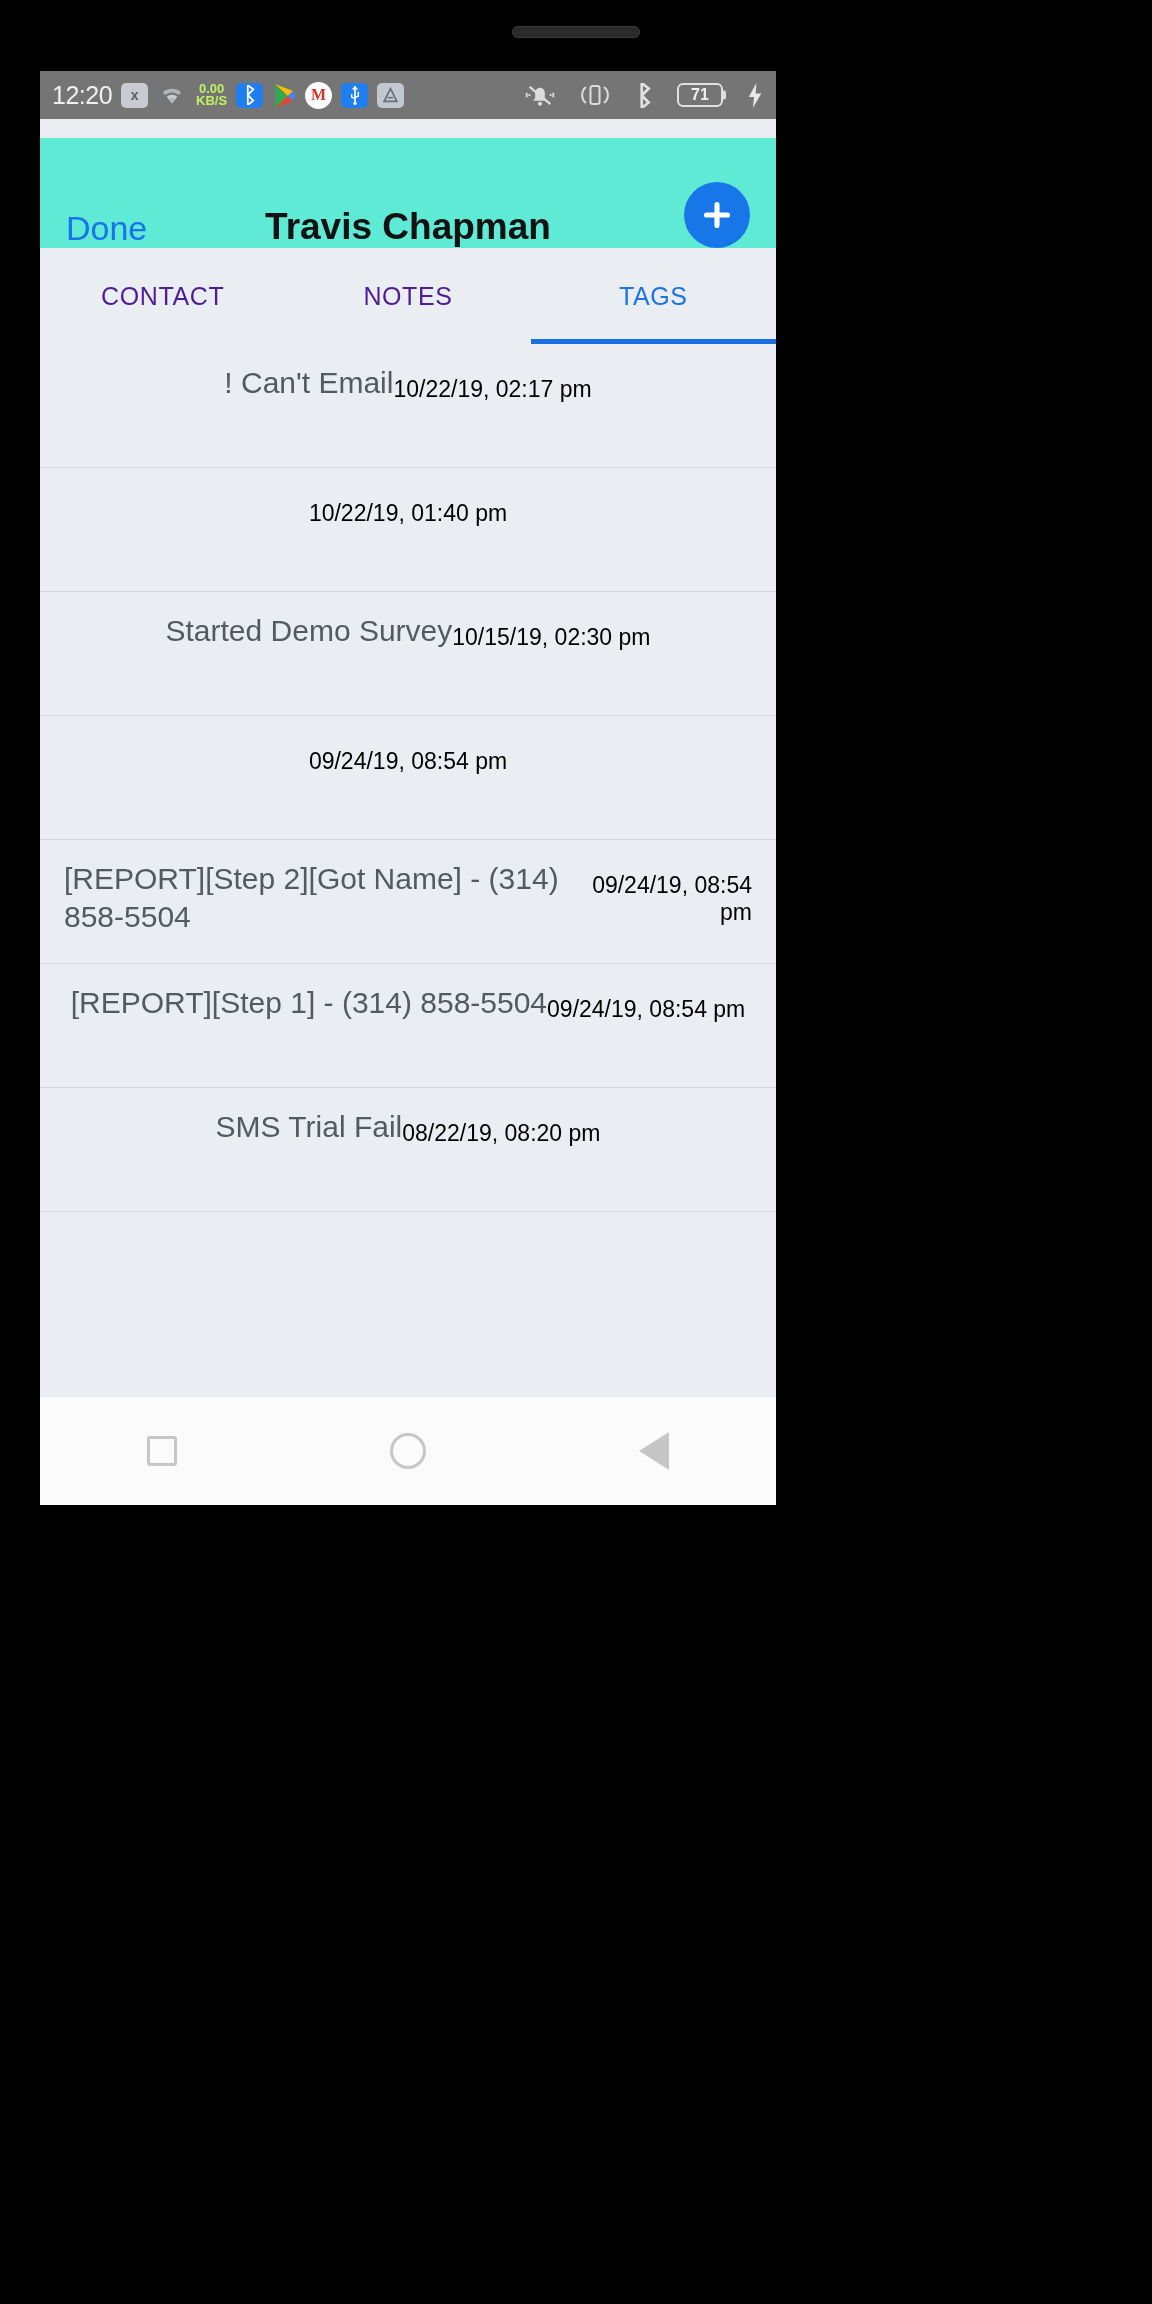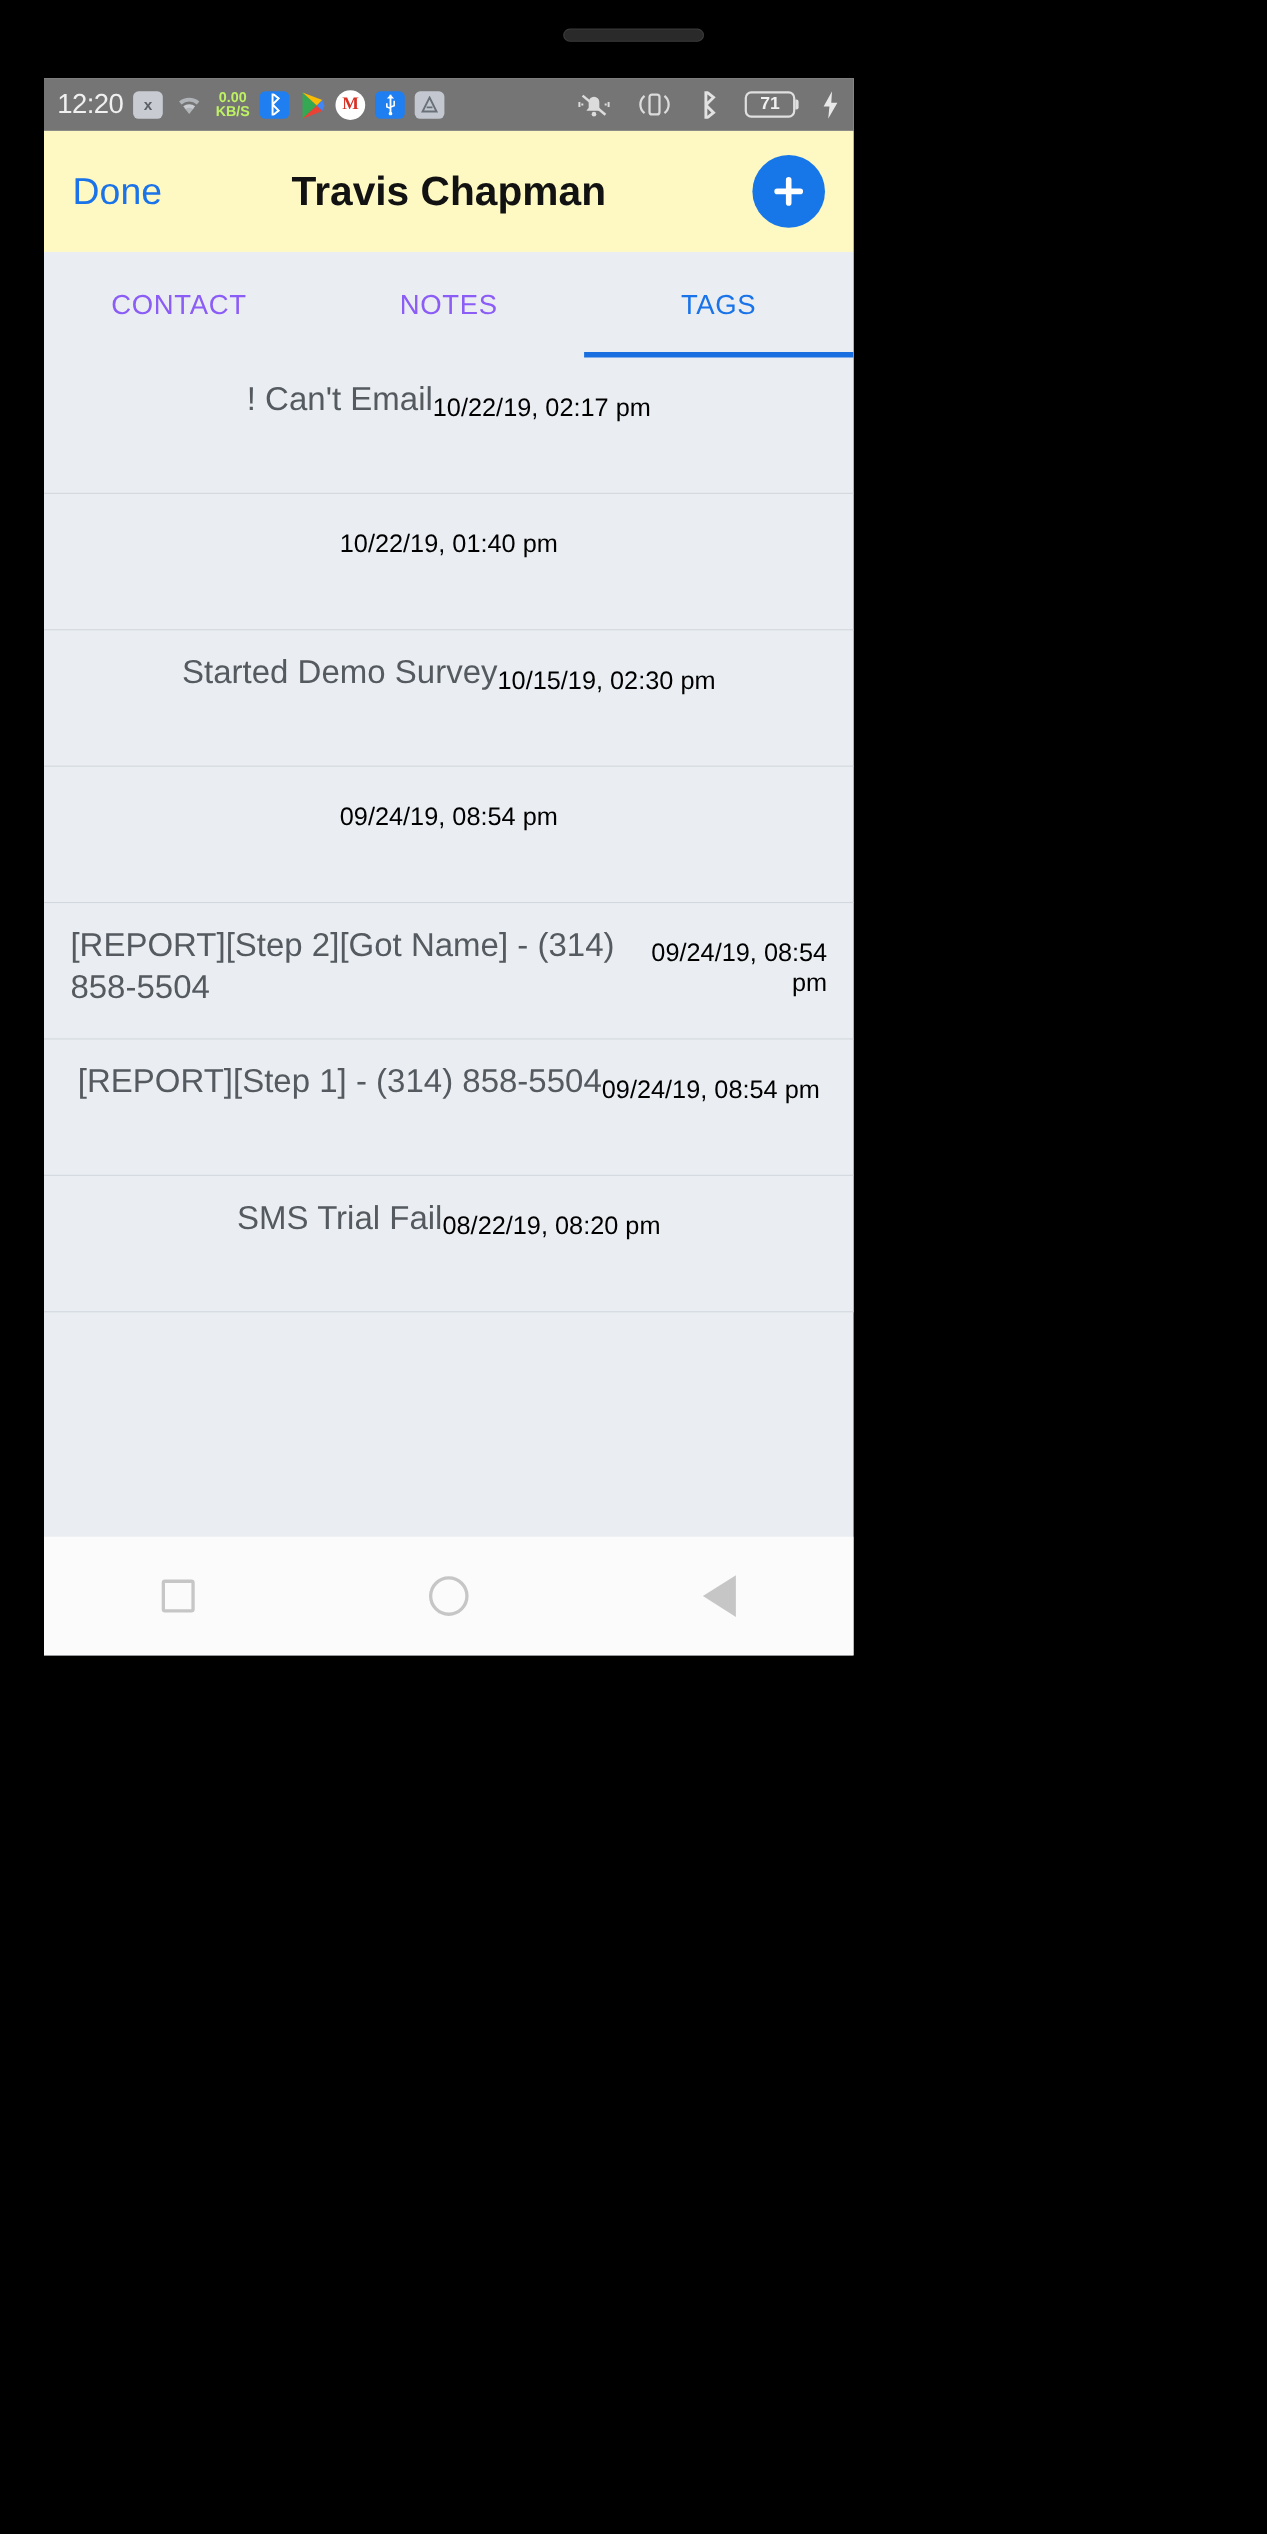--- a/index.html
+++ b/index.html
@@ -58,43 +58,43 @@
     border:2px solid #e0e0e0; border-radius:6px;
     padding:1px 6px; font-size:16px; font-weight:bold; color:#f0f0f0;
     position:relative; min-width:46px; text-align:center;
   }
   .battery:after{
     content:""; position:absolute; right:-5px; top:50%; transform:translateY(-50%);
     width:3px; height:9px; background:#e0e0e0; border-radius:0 2px 2px 0;
   }
   
   .navbar {
-    height:110px; display:flex; align-items:center;
-    padding:0 26px; background:#fef9c3; position:relative;
+    height:110px; display:flex; align-items:flex-end;
+    padding:0 26px; background:#5eead4; position:relative;margin-top:19px;
   }
   .done-btn {
     color:#1a73e8; font-size:34px; font-weight:400; cursor:pointer;
     background:none; border:none; font-family:inherit;
   }
   .nav-title {
     position:absolute; left:0; right:0; text-align:center;
     font-size:37px; font-weight:bold; color:#121212;
     pointer-events:none;
   }
   .add-fab {
     margin-left:auto; width:66px; height:66px; border-radius:50%;
     background:#1877e8; color:#fff;
     display:flex; align-items:center; justify-content:center;
     z-index:2; cursor:pointer;
   }
   
   .tabs { display:flex; height:96px; background:#eaeef2; }
   .tab {
     flex:1; display:flex; align-items:center; justify-content:center;
-    font-size:25px; letter-spacing:0.6px; color:#8b5cf6;
+    font-size:25px; letter-spacing:0.6px; color:#4c1d95;
     position:relative; cursor:pointer; font-weight:400;
   }
   .tab.active { color:#1a73e8; }
   .tab.active:after {
     content:""; position:absolute; left:0; right:0; bottom:0;
     height:5px; background:#1a6fe0;
   }
   
   .list { background:#eaeef2; }
   .row {

